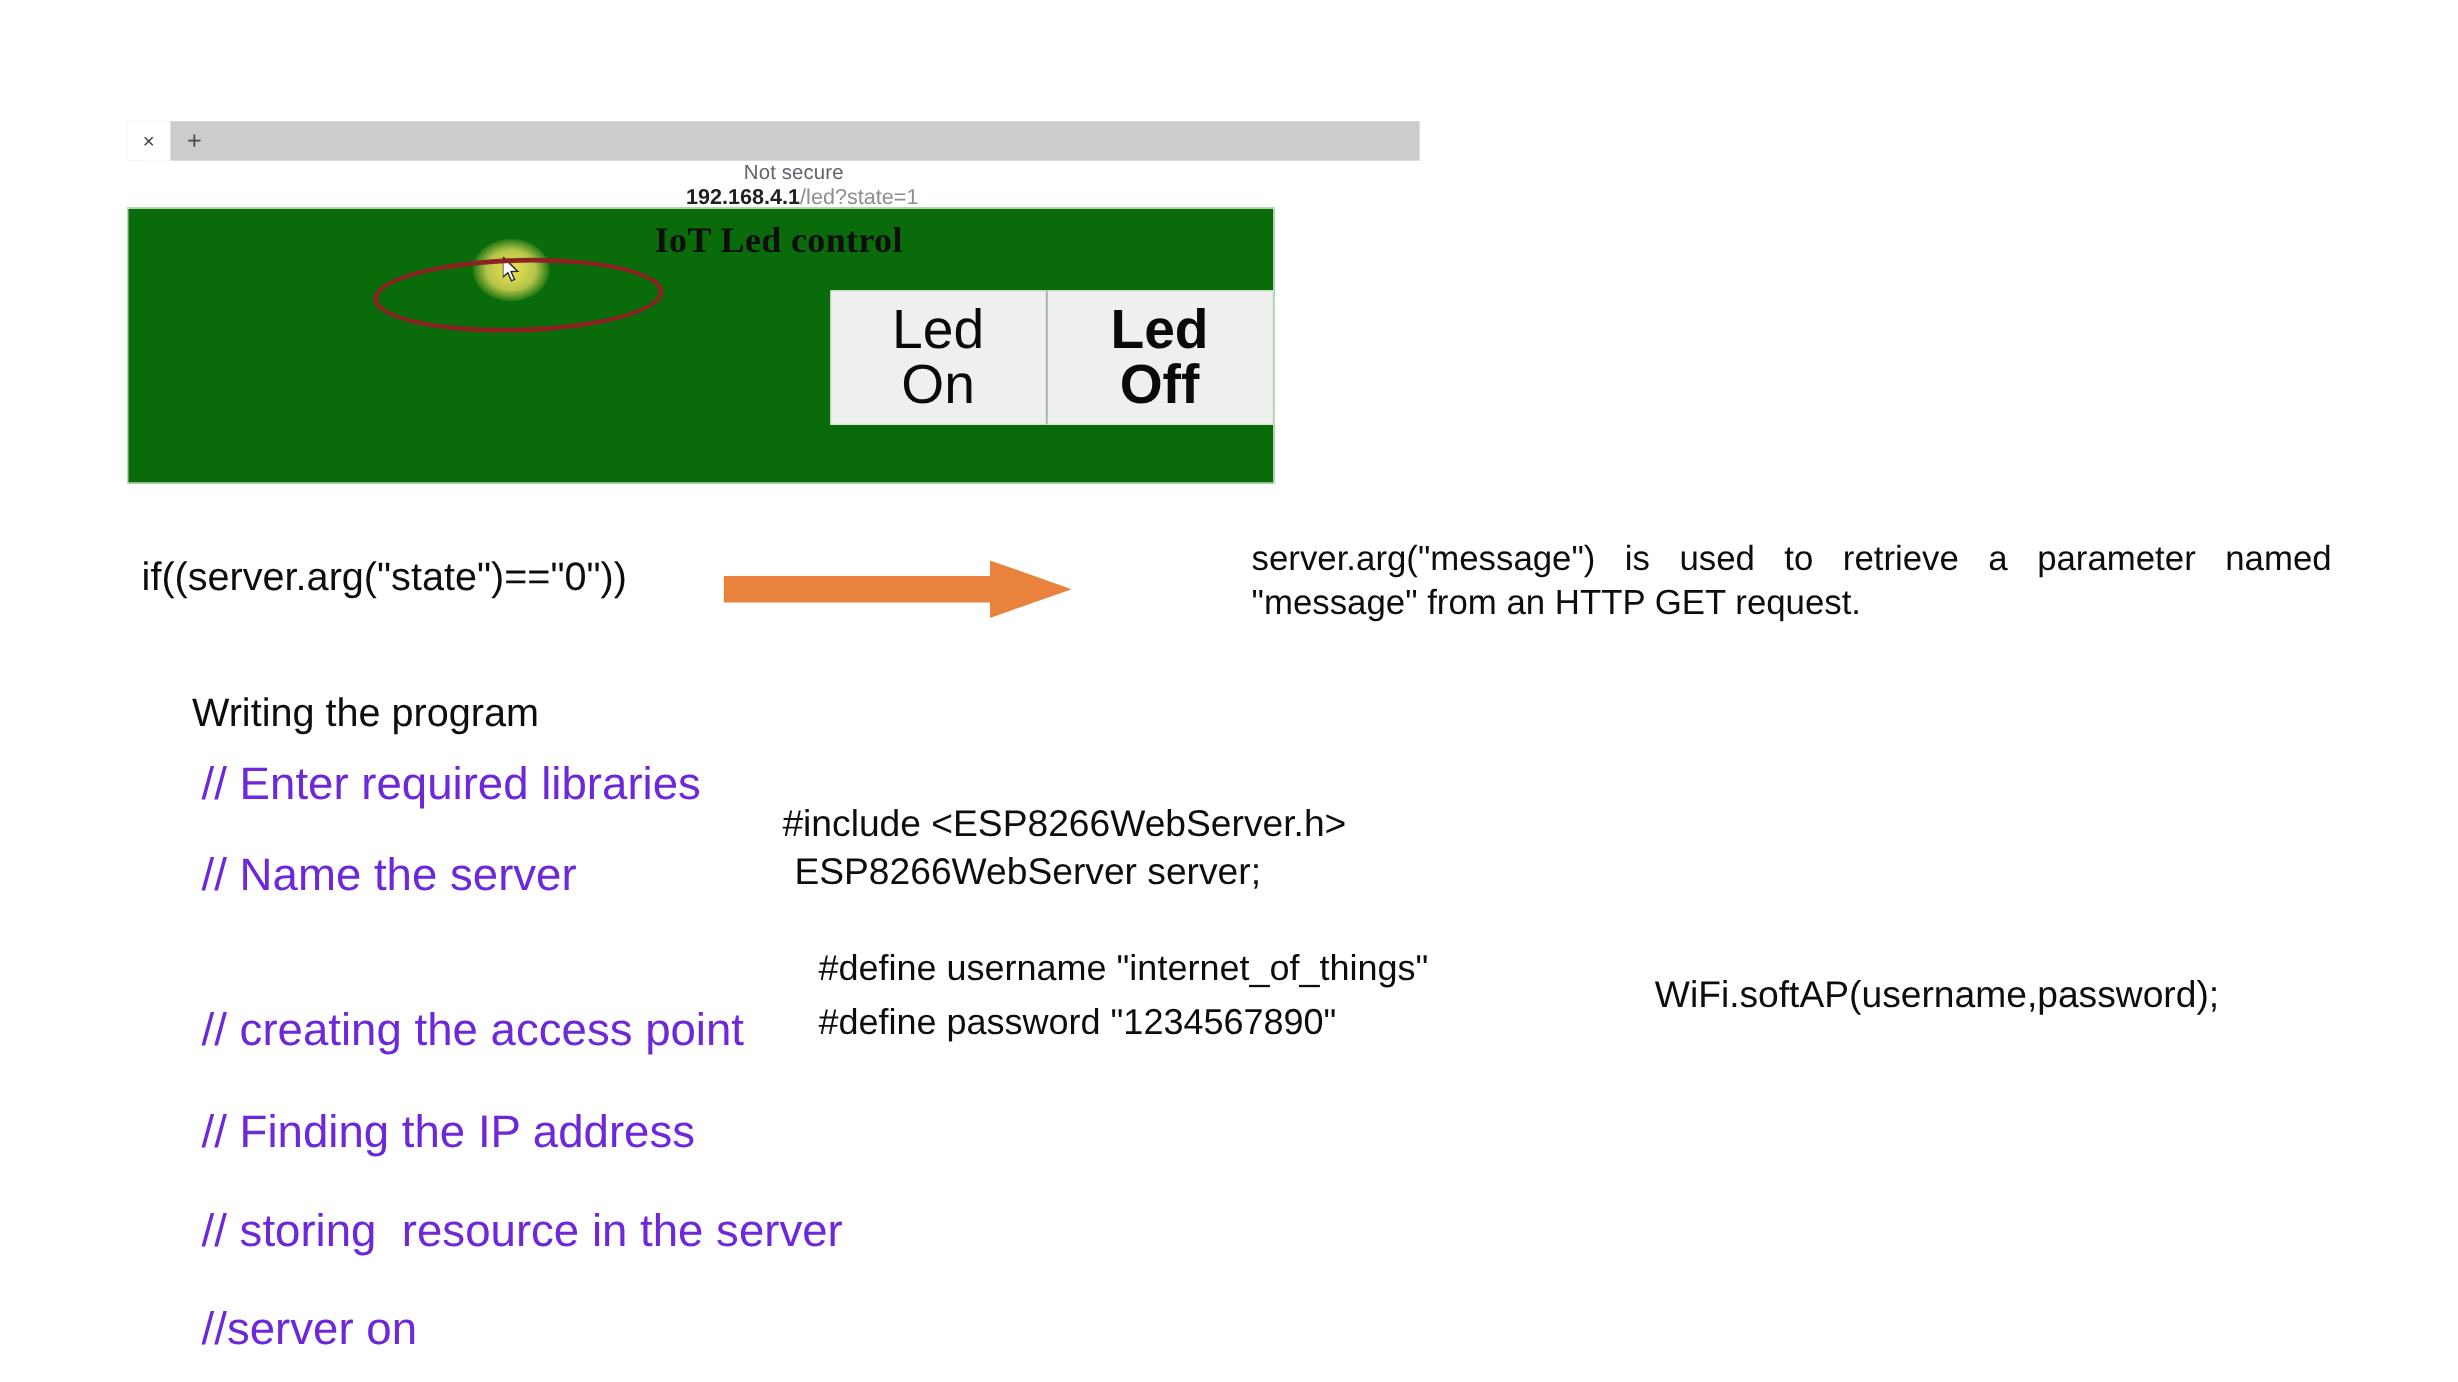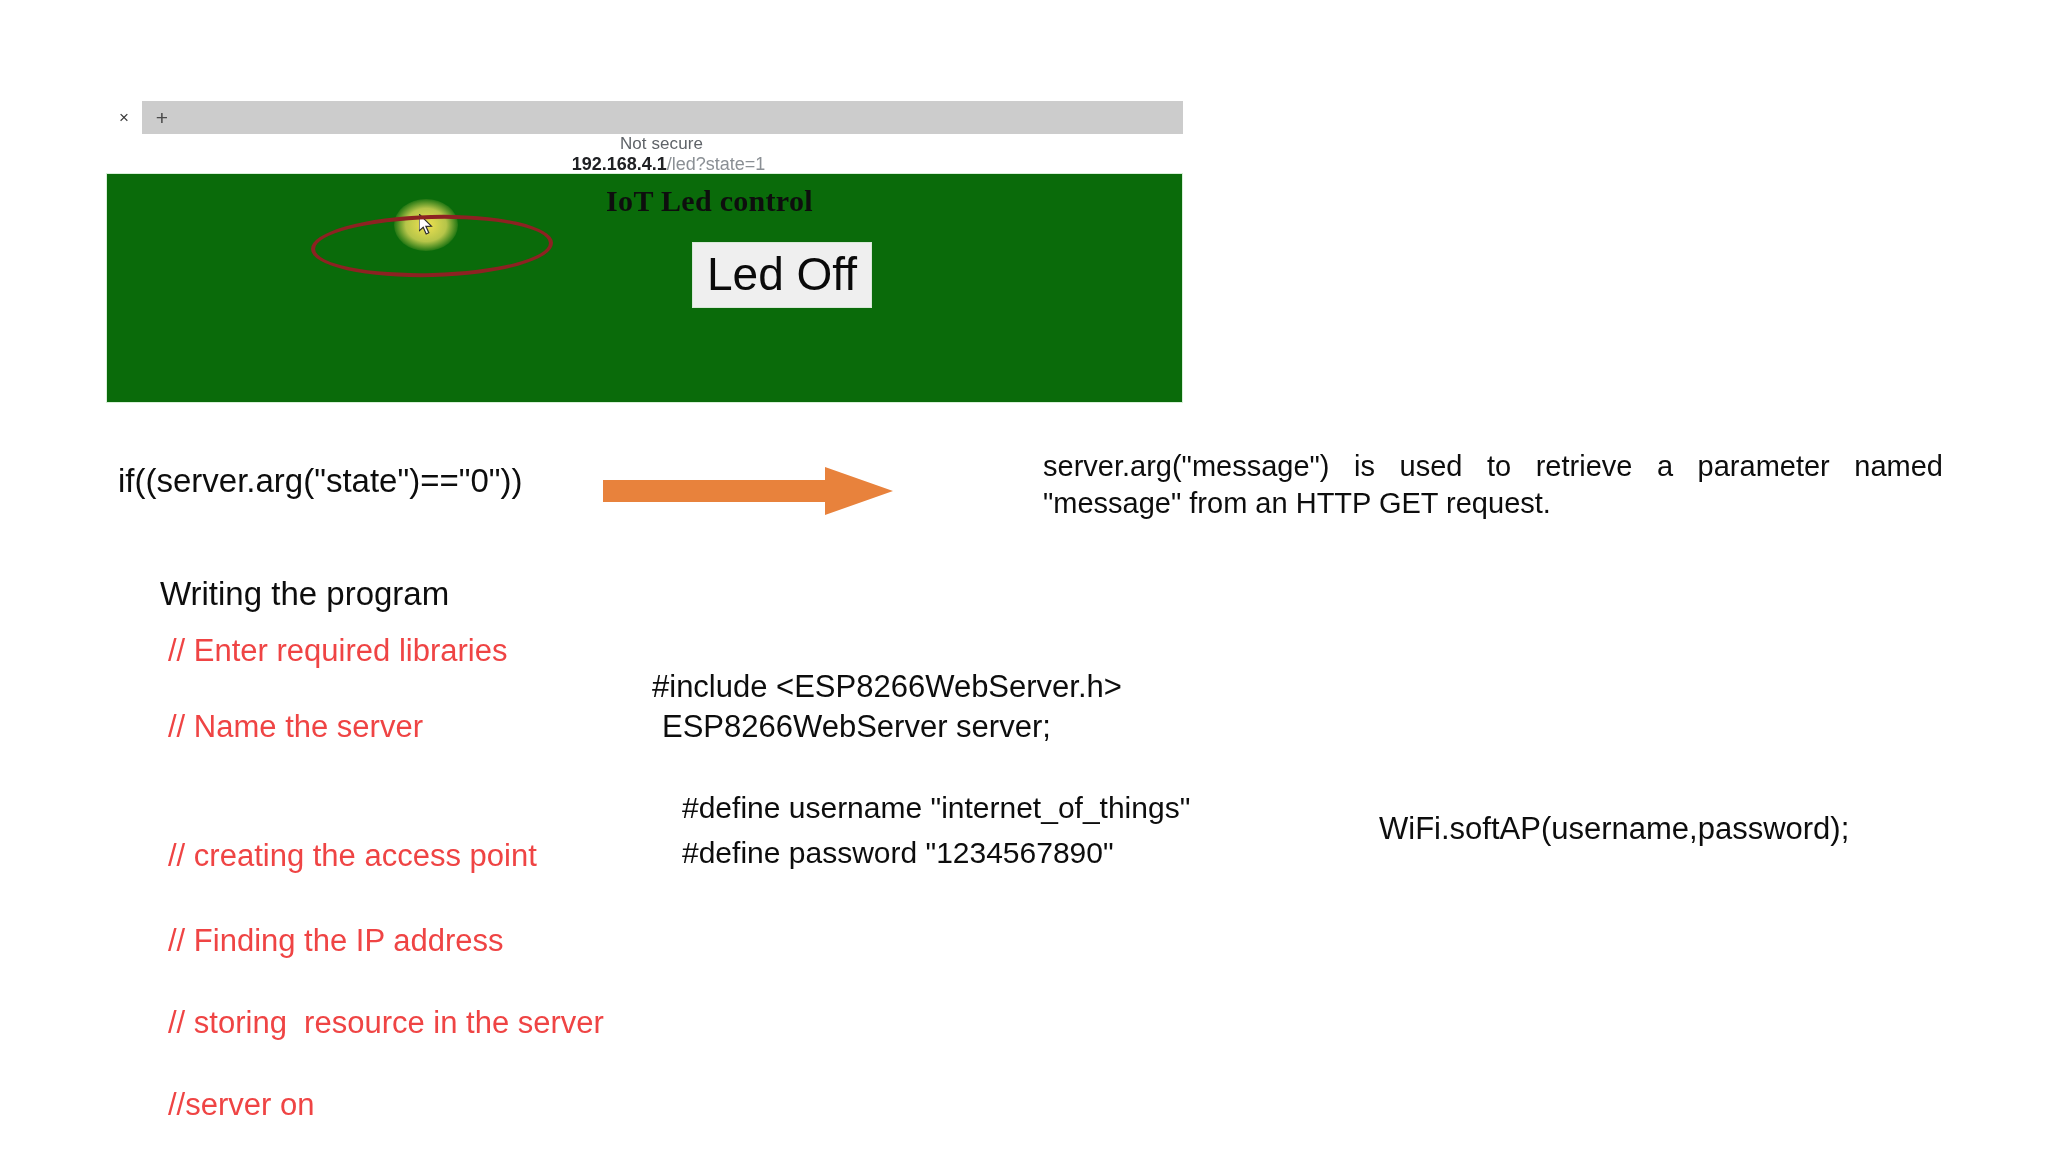--- a/index.html
+++ b/index.html
@@ -97,21 +97,21 @@
     font-family: "Liberation Sans", sans-serif;
     white-space: nowrap;
   }
   .url-host { color: #202124; font-weight: 600; }
   .url-path { color: #8a8f94; }
 
   .page-viewport {
     position: absolute;
     left: 0;
     top: 72px;
-    width: 1077px;
+    width: 956px;
     height: 230px;
     background: #0a6b0a;
     border: 1px solid #d8f0d8;
     box-sizing: border-box;
   }
   .page-heading {
     position: absolute;
     left: 0;
     right: 0;
     top: 10px;
@@ -208,22 +208,22 @@
     position: absolute;
     left: 160px;
     top: 0px;
     font-size: 33px;
     color: #0d0d0d;
   }
   .code-row { position: absolute; width: 2048px; }
   .col-comment {
     position: absolute;
     left: 168px;
-    font-size: 31px;
-    color: #ef4444;
+    font-size: 38px;
+    color: #6d28d9;
     white-space: pre;
   }
   .col-code {
     position: absolute;
     font-size: 31px;
     color: #0d0d0d;
     white-space: pre;
   }
   .col-code.sub { font-size: 30px; }
 </style>
@@ -243,20 +243,21 @@
 
   <div class="omnibar">
     <span class="not-secure-label">Not secure</span>
     <span class="omnibar-sep"></span>
     <span class="url-text"><span class="url-host">192.168.4.1</span><span class="url-path">/led?state=1</span></span>
   </div>
 
   <div class="page-viewport">
     <div class="page-heading">IoT Led control</div>
     <div class="button-row">
+      <button class="led-btn">Led On</button>
       <button class="led-btn">Led Off</button>
     </div>
   </div>
 
   <div class="cursor-glow"></div>
   <svg class="mouse-cursor" viewBox="0 0 16 22">
     <polygon points="0,0 0,17 4.2,13.2 7.2,20 9.8,18.8 6.9,12.3 12.4,12.1" fill="#ffffff" stroke="#2b2b2b" stroke-width="1.2"></polygon>
   </svg>
   <div class="ellipse-annotation"></div>
 </div>

